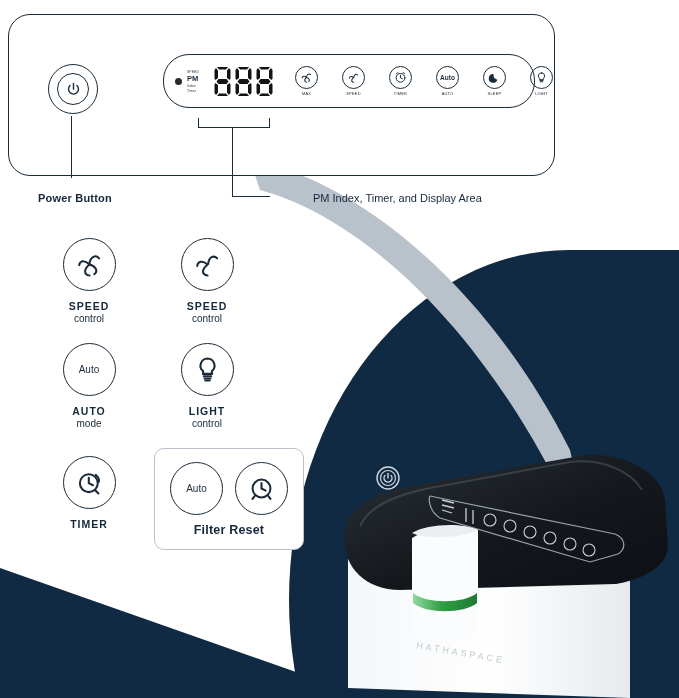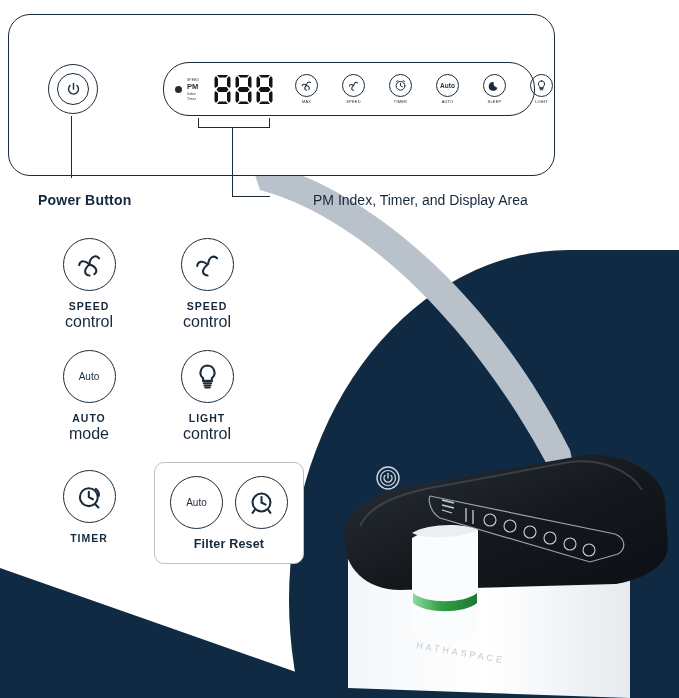--- a/index.html
+++ b/index.html
@@ -34,21 +34,21 @@
   }
   .power-btn{
     position:absolute;left:48px;top:64px;width:48px;height:48px;
     border:1.6px solid #1b2b3a;border-radius:50%;
     display:flex;align-items:center;justify-content:center;z-index:4;background:#fff;
   }
   .power-inner{width:30px;height:30px;border:1.5px solid #1b2b3a;border-radius:50%;
     display:flex;align-items:center;justify-content:center;}
 
   .display-strip{
-    position:absolute;left:163px;top:62px;width:370px;height:52px;
+    position:absolute;left:163px;top:54px;width:370px;height:52px;
     border:1.4px solid #1b2b3a;border-radius:26px;background:#fff;z-index:4;
     display:flex;align-items:center;justify-content:space-between;
   }
   .sensor-dot{width:7px;height:7px;border-radius:50%;background:#2a2a2a;margin-left:11px;flex:0 0 auto;}
   .mini-labels{
     display:flex;flex-direction:column;justify-content:center;
     margin-left:5px;gap:1px;flex:0 0 auto;width:22px;
   }
   .mini-labels span{font-size:3.4px;line-height:4px;color:#3a3a3a;letter-spacing:.1px;}
   .mini-labels span.pm{font-size:7.5px;line-height:8px;color:#1b2b3a;font-weight:600;}
@@ -58,32 +58,32 @@
   .pbtn{width:47px;display:flex;flex-direction:column;align-items:center;gap:2px;}
   .pbtn .ring{width:21px;height:21px;border:1.3px solid #1b2b3a;border-radius:50%;
     display:flex;align-items:center;justify-content:center;}
   .pbtn .lbl{font-size:3.9px;letter-spacing:.25px;color:#2a2a2a;}
 
   
   .bracket{position:absolute;left:198px;top:118px;width:70px;height:9px;
     border:1.3px solid #1b2b3a;border-top:none;z-index:4;}
   .leader{position:absolute;background:#1b2b3a;z-index:4;}
 
-  .callout{position:absolute;z-index:5;font-size:14px;color:#14283c;}
+  .callout{position:absolute;z-index:5;font-size:11px;color:#14283c;}
   .callout.bold{font-weight:bold;letter-spacing:.2px;}
 
   
   .legend{position:absolute;left:30px;top:238px;z-index:5;}
   .lrow{display:flex;}
   .lcell{width:118px;display:flex;flex-direction:column;align-items:center;}
   .lcircle{width:51px;height:51px;border:1.4px solid #1b2b3a;border-radius:50%;
     display:flex;align-items:center;justify-content:center;background:#fff;}
   .lcircle .auto-txt{font-size:10px;color:#1b2b3a;}
   .ltitle{font-size:10.5px;font-weight:bold;letter-spacing:1px;margin-top:9px;color:#14283c;}
-  .lsub{font-size:16px;margin-top:1px;color:#14283c;}
+  .lsub{font-size:10px;margin-top:1px;color:#14283c;}
 
   .filter-box{
     margin-left:6px;width:148px;height:100px;border:1.2px solid #b9c2cb;border-radius:10px;
     display:flex;flex-direction:column;align-items:center;justify-content:center;background:#fff;
   }
   .filter-icons{display:flex;gap:12px;}
   .filter-title{font-size:12.5px;font-weight:bold;margin-top:8px;letter-spacing:.2px;}
 
   
   .product{position:absolute;left:330px;top:438px;width:349px;height:260px;z-index:4;}

